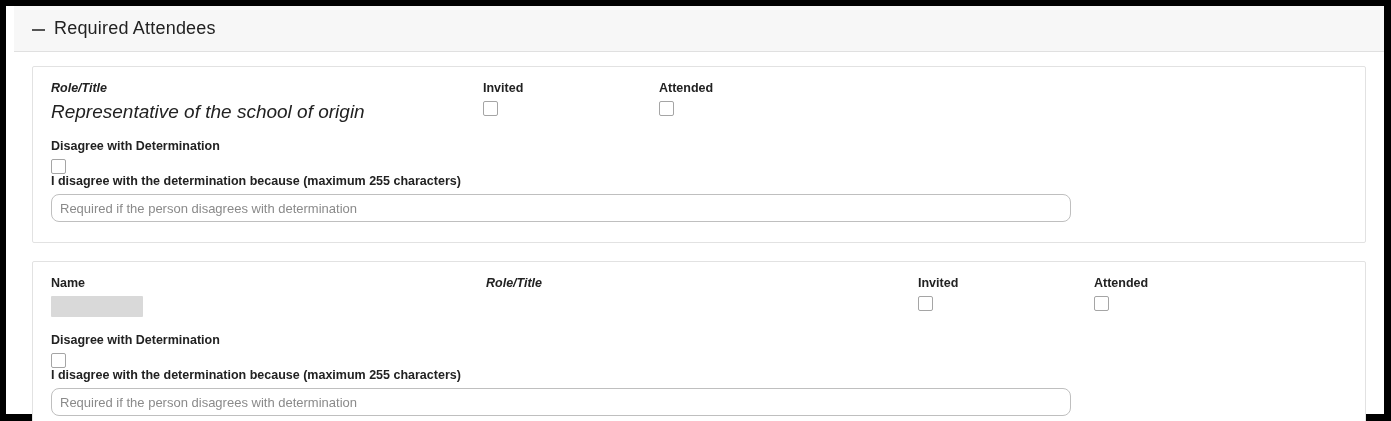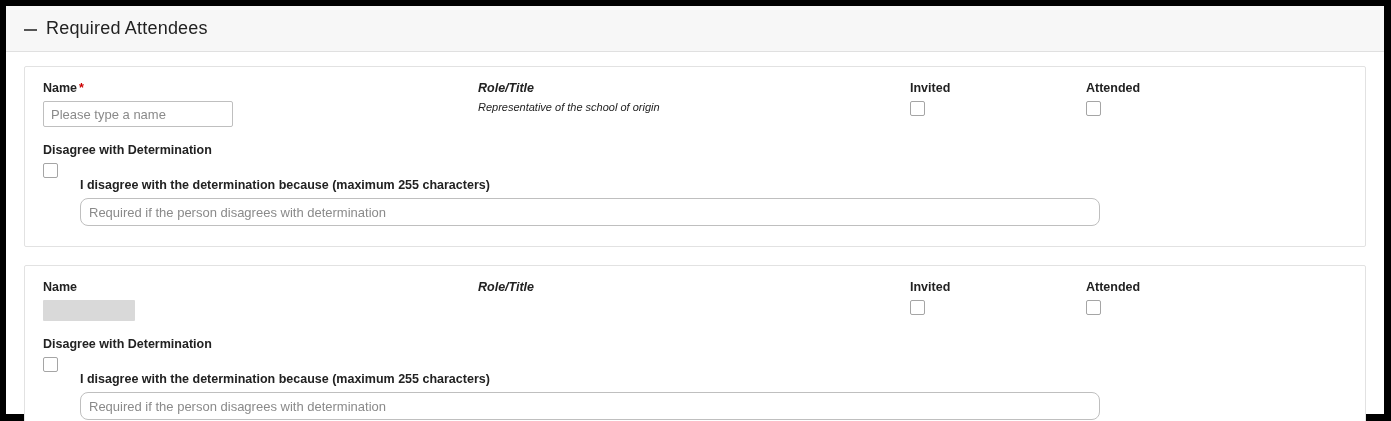--- a/index.html
+++ b/index.html
@@ -41,20 +41,21 @@
     background: #000000;
   }
   .panel {
     position: absolute;
     left: 6px;
     top: 6px;
     width: 1378px;
     height: 345px;
     background: #ffffff;
     box-sizing: border-box;
+    padding-left: 8px;
   }
   
   .section-header {
     position: relative;
     height: 46px;
     background: #f7f7f7;
     border-bottom: 1px solid #e0e0e0;
     display: flex;
     align-items: center;
     padding-left: 18px;
@@ -138,42 +139,42 @@
   }
   .text-input::placeholder { color: #8a8a8a; }
   .redacted {
     width: 92px;
     height: 21px;
     background: #d9d9d9;
     border-radius: 1px;
     margin-top: 3px;
   }
   .role-value {
-    font-size: 11px;
+    font-size: 19px;
     color: #222222;
     margin-top: 3px;
   }
   .checkbox {
     width: 15px;
     height: 15px;
     border: 1px solid #a5a5a5;
     border-radius: 2px;
     background: #ffffff;
     display: block;
     margin-top: 5px;
     box-sizing: border-box;
   }
   .row-bottom {
     display: flex;
     align-items: flex-start;
     margin-top: 16px;
     flex-direction: column;
   }
   .col-disagree { width: 262px; flex: 0 0 auto; }
-  .col-reason { flex: 1 1 auto; margin-left: 37px; }
+  .col-reason { flex: 1 1 auto; }
   .reason-input {
     width: 1020px;
     height: 28px;
     border: 1px solid #bfbfbf;
     border-radius: 8px;
     background: #ffffff;
     font-size: 13px;
     color: #333333;
     padding: 0 8px;
     box-sizing: border-box;
@@ -196,24 +197,20 @@
 
     <div class="section-header">
       <span class="collapse-icon"></span>
       <span class="section-title">Required Attendees</span>
     </div>
 
     <div class="body-area">
 
       <div class="attendee-card">
         <div class="row-top">
-          <div class="col-name">
-            <span class="field-label"><span>Name</span><span class="req-star">*</span></span>
-            <input class="text-input" type="text" placeholder="Please type a name" style="">
-          </div>
           <div class="col-role">
             <span class="field-label">Role/Title</span>
             <div class="role-value">Representative of the school of origin</div>
           </div>
           <div class="col-invited">
             <span class="field-label">Invited</span>
             <span class="checkbox"></span>
           </div>
           <div class="col-attended">
             <span class="field-label">Attended</span>

